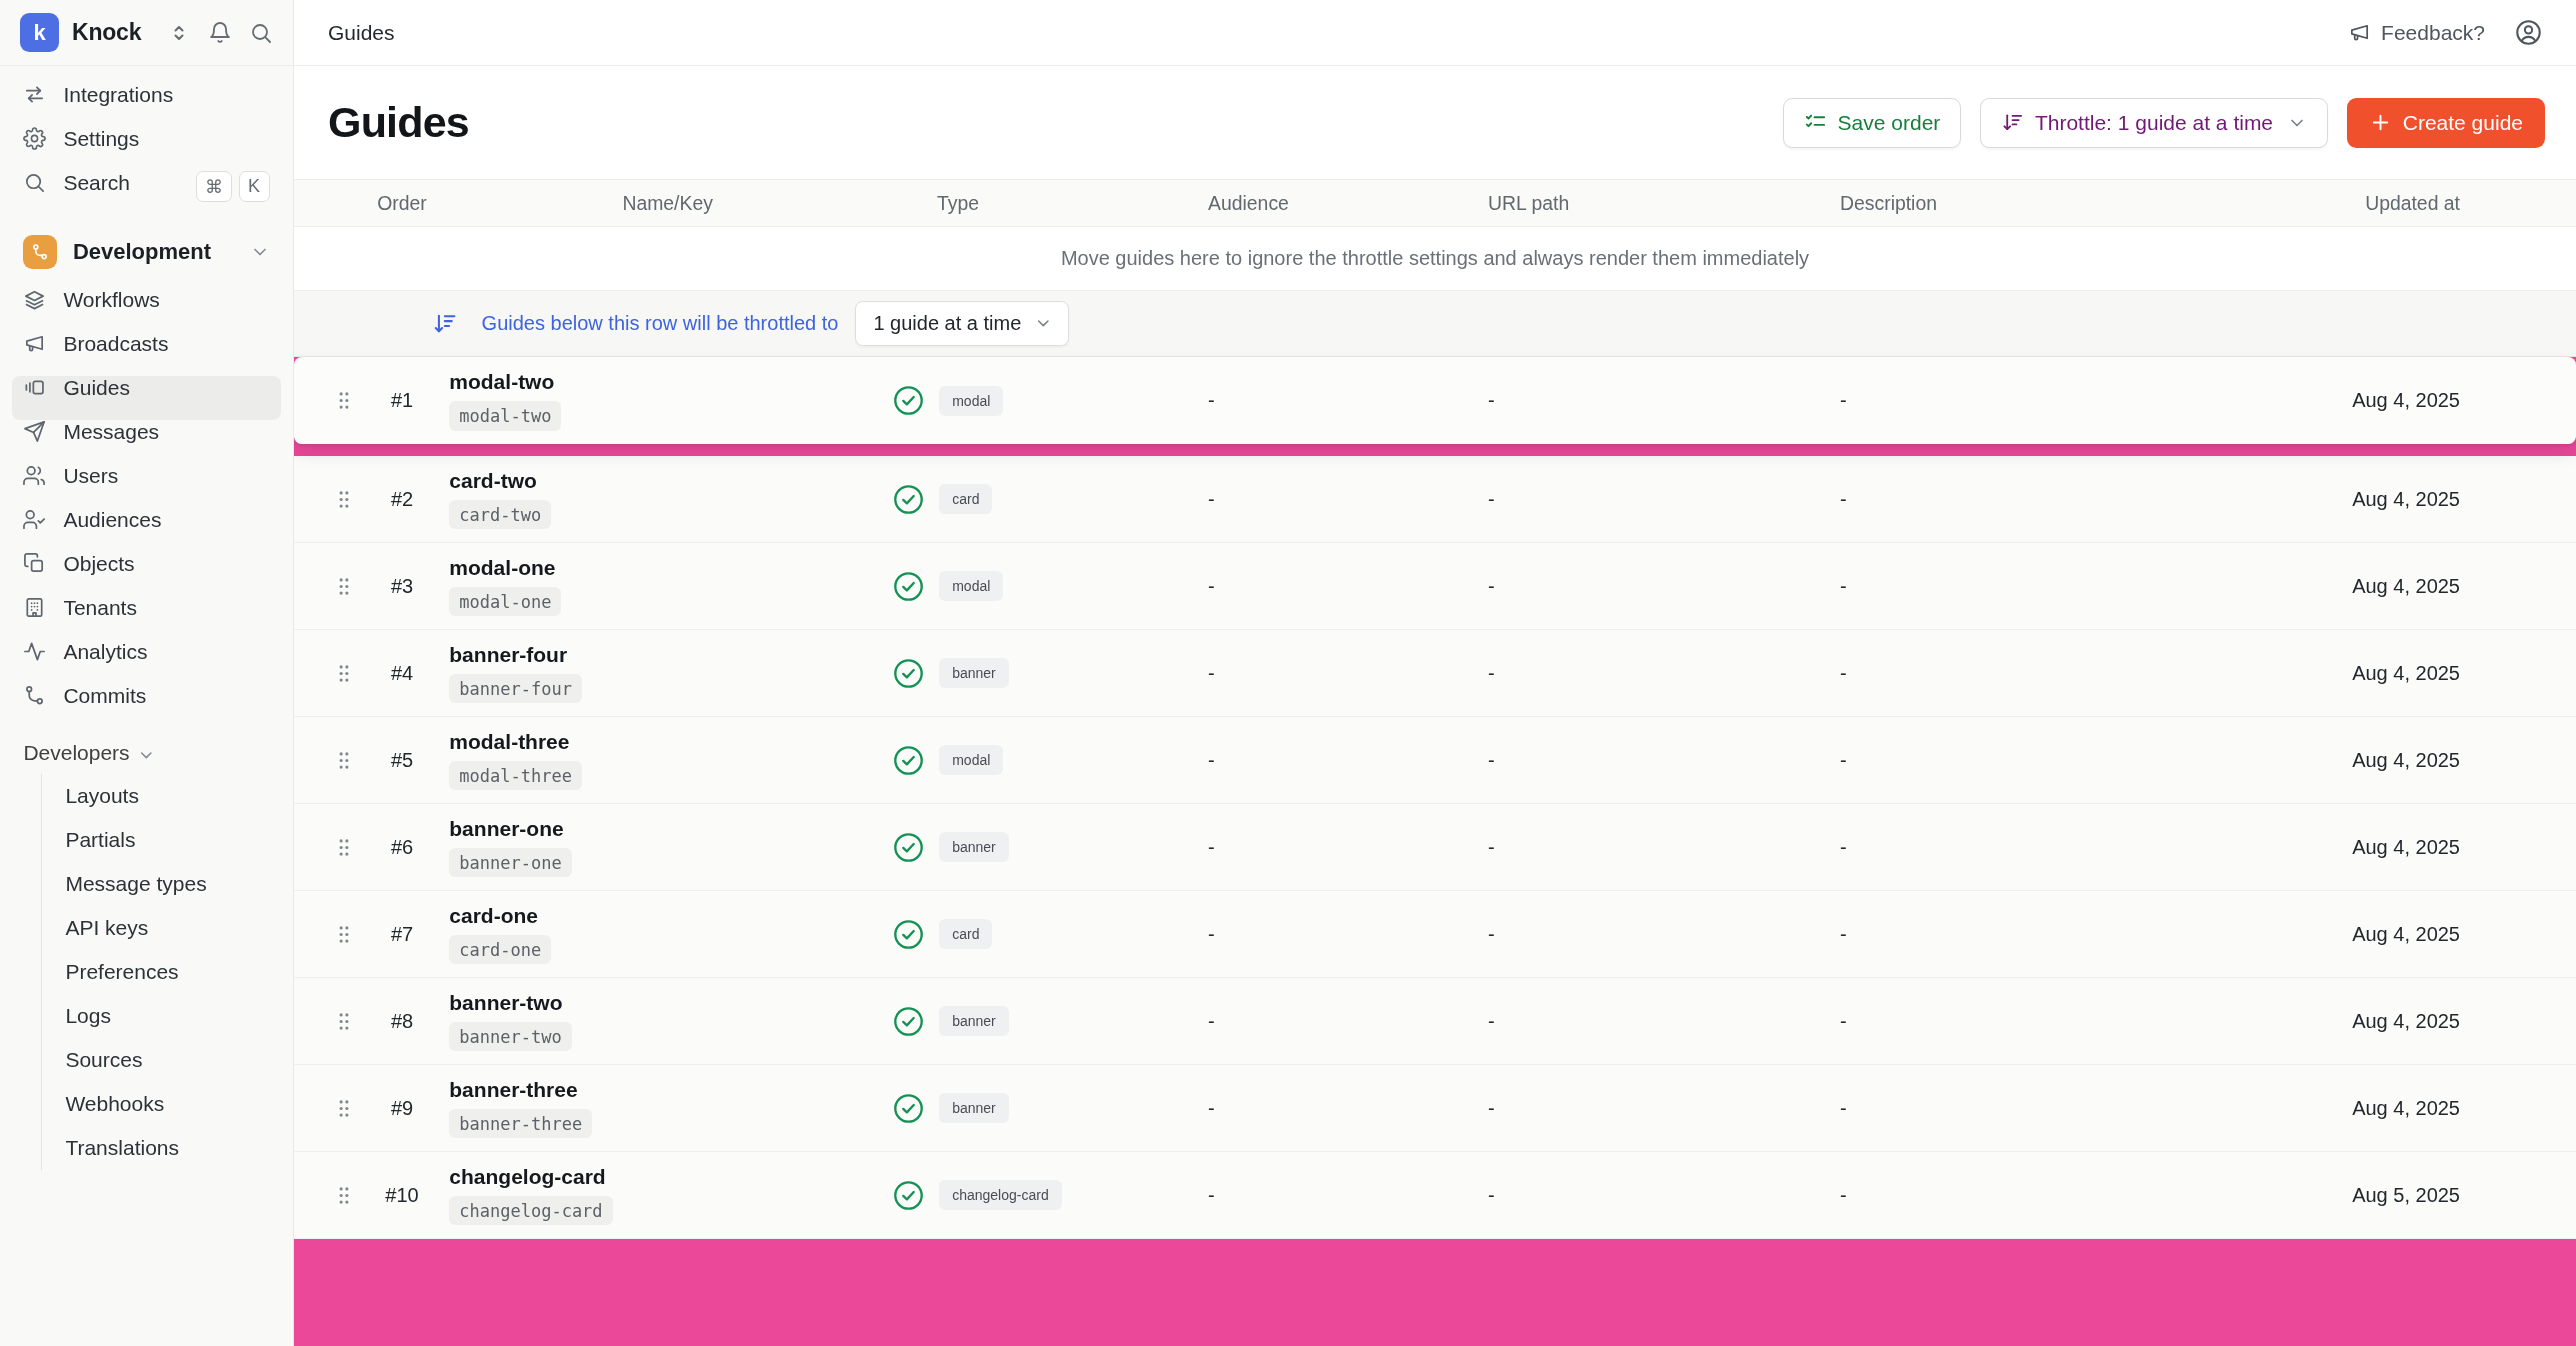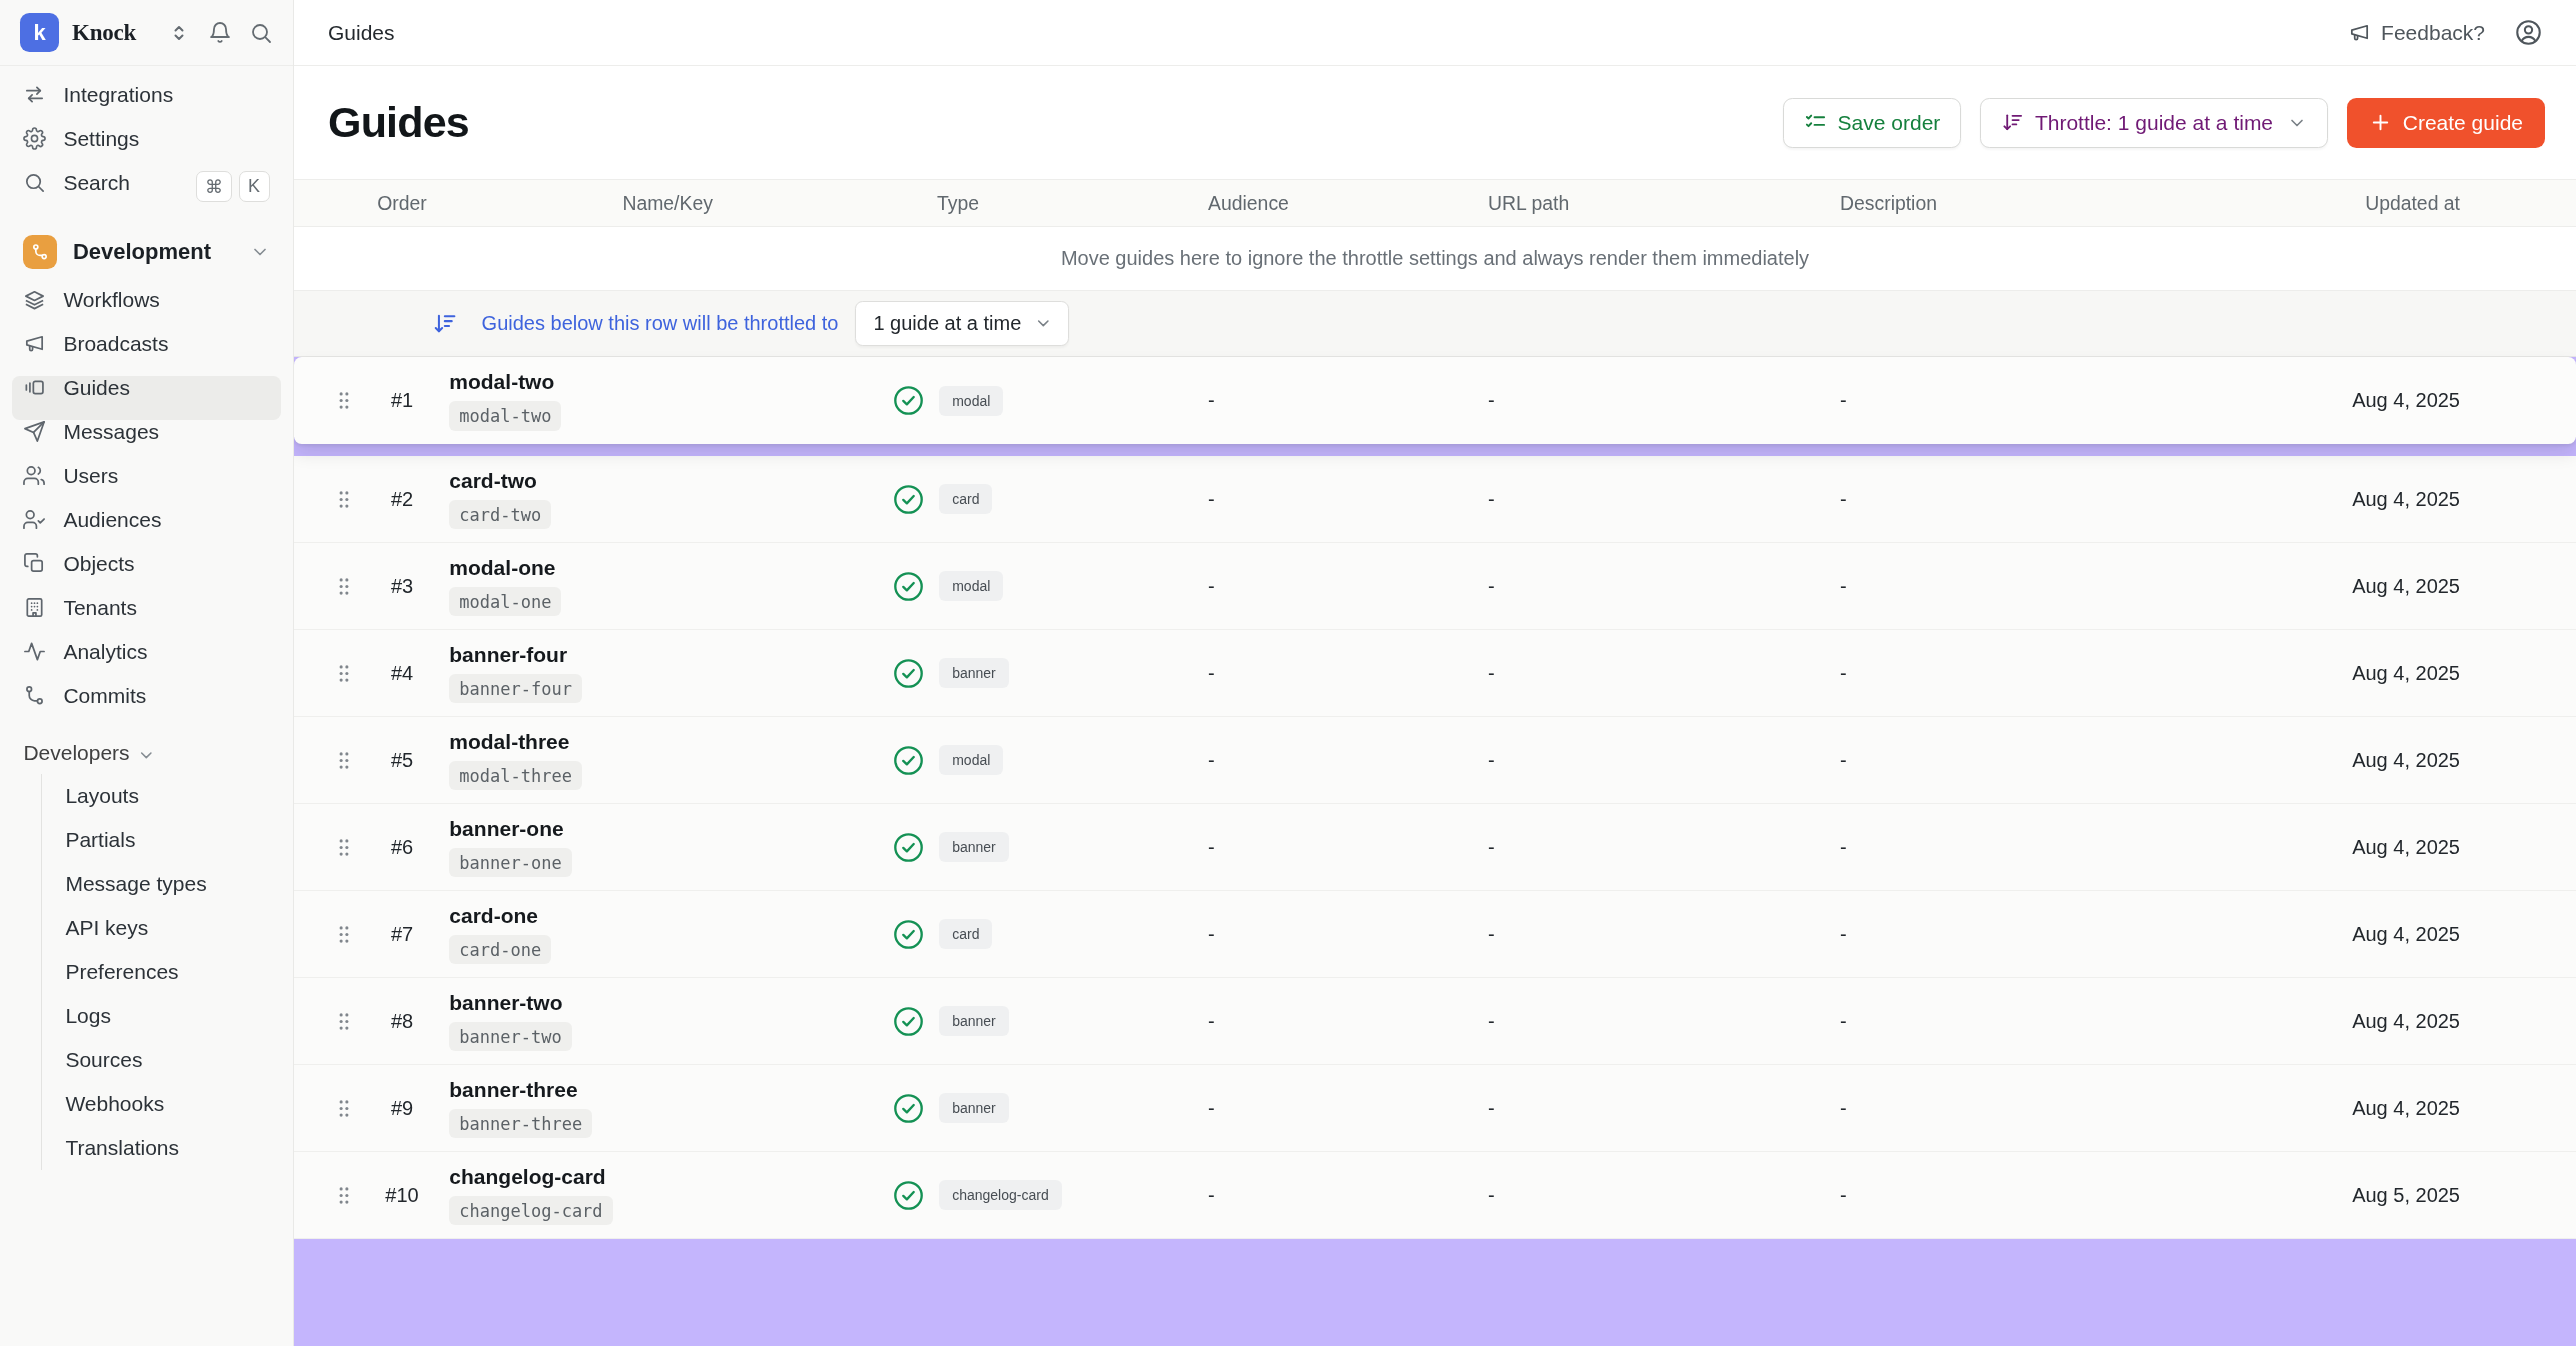--- a/index.html
+++ b/index.html
@@ -8,21 +8,21 @@
   svg { display:block; }
 
   
   .app { display:flex; width:2576px; height:1346px; }
   .sidebar { width:294px; flex:0 0 294px; background:#F9F9F8; border-right:1.2px solid #E9E9E7; display:flex; flex-direction:column; }
   .main { flex:1; display:flex; flex-direction:column; background:#FFFFFF; min-width:0; }
 
   
   .sb-header { height:66px; flex:0 0 66px; display:flex; align-items:center; padding:0 20px; gap:13px; border-bottom:1.2px solid #EDEDEB; }
   .logo { width:39px; height:39px; border-radius:9.3px; background:#4D6FE3; color:#fff; display:flex; align-items:center; justify-content:center; font-size:22px; font-weight:600; }
-  .sb-title { font-size:23px; font-weight:600; color:#1B2025; flex:1; letter-spacing:-0.2px;font-family:Liberation Serif, serif; }
+  .sb-title { font-size:23px; font-weight:600; color:#1B2025; flex:1; letter-spacing:-0.2px; }
   .sb-hicons { display:flex; align-items:center; gap:17px; color:#646B71; }
   .sb-hicons svg { width:24px; height:24px; }
 
   .sb-nav { padding:17px 12.4px 0 12.4px; }
   .sb-item { height:44px; display:flex; gap:17px; padding:0 11px; border-radius:7.7px; font-size:21px; color:#2C3238; cursor:pointer; }
   .sb-item svg { width:23px; height:23px; color:#5F666D; flex:0 0 23px; }
   .sb-item.active { background:#ECECEA; }
   .kbds { margin-left:auto; display:flex; gap:7px; }
   .kbd { min-width:31px; height:31px; padding:0 7.7px; border:1.2px solid #DEDEDC; border-radius:7px; background:#FFFFFF; color:#646B71; font-size:18px; display:flex; align-items:center; justify-content:center; }
 
@@ -52,21 +52,21 @@
   .ph-actions { display:flex; align-items:center; gap:18.6px; }
   .btn { height:50px; display:inline-flex; align-items:center; gap:11px; border-radius:9.3px; font-size:21px; font-weight:500; cursor:pointer; white-space:nowrap; }
   .btn svg { width:23px; height:23px; }
   .btn-outline { background:#FFFFFF; border:1.2px solid #D9DAD8; padding:0 20px; box-shadow:0 1.5px 2.3px rgba(20,24,28,.04); }
   .btn-save { color:#15803d; }
   .btn-throttle { color:#701a75; }
   .btn-throttle .chev { width:20px; height:20px; color:#7A8187; margin-left:3.1px; }
   .btn-primary { background:#F0512C; color:#FFFFFF; padding:0 22px; border:none; }
 
   
-  .page-body { flex:1; background:#c4b5fd; overflow:hidden; }
+  .page-body { flex:1; background:#ec4899; overflow:hidden; }
   .tgrid { display:grid; grid-template-columns:54px 62px 453px 294px 275px 349px 441px 1fr; align-items:center; padding-left:23px; }
   .thead { height:48px; background:#FAFAF8; border-top:1.2px solid #EDEDEB; border-bottom:1.2px solid #EDEDEB; font-size:19.4px; color:#61686E; }
   .th { white-space:nowrap; }
   .th-order { text-align:center; }
   .th-type { padding-left:51px; }
   .th-aud { padding-left:28px; }
   .th-url { padding-left:33px; }
   .th-desc { padding-left:36px; }
   .th-name { padding-left:16.3px;text-align:center; }
   .th-upd { justify-self:end; padding-right:116px; }

